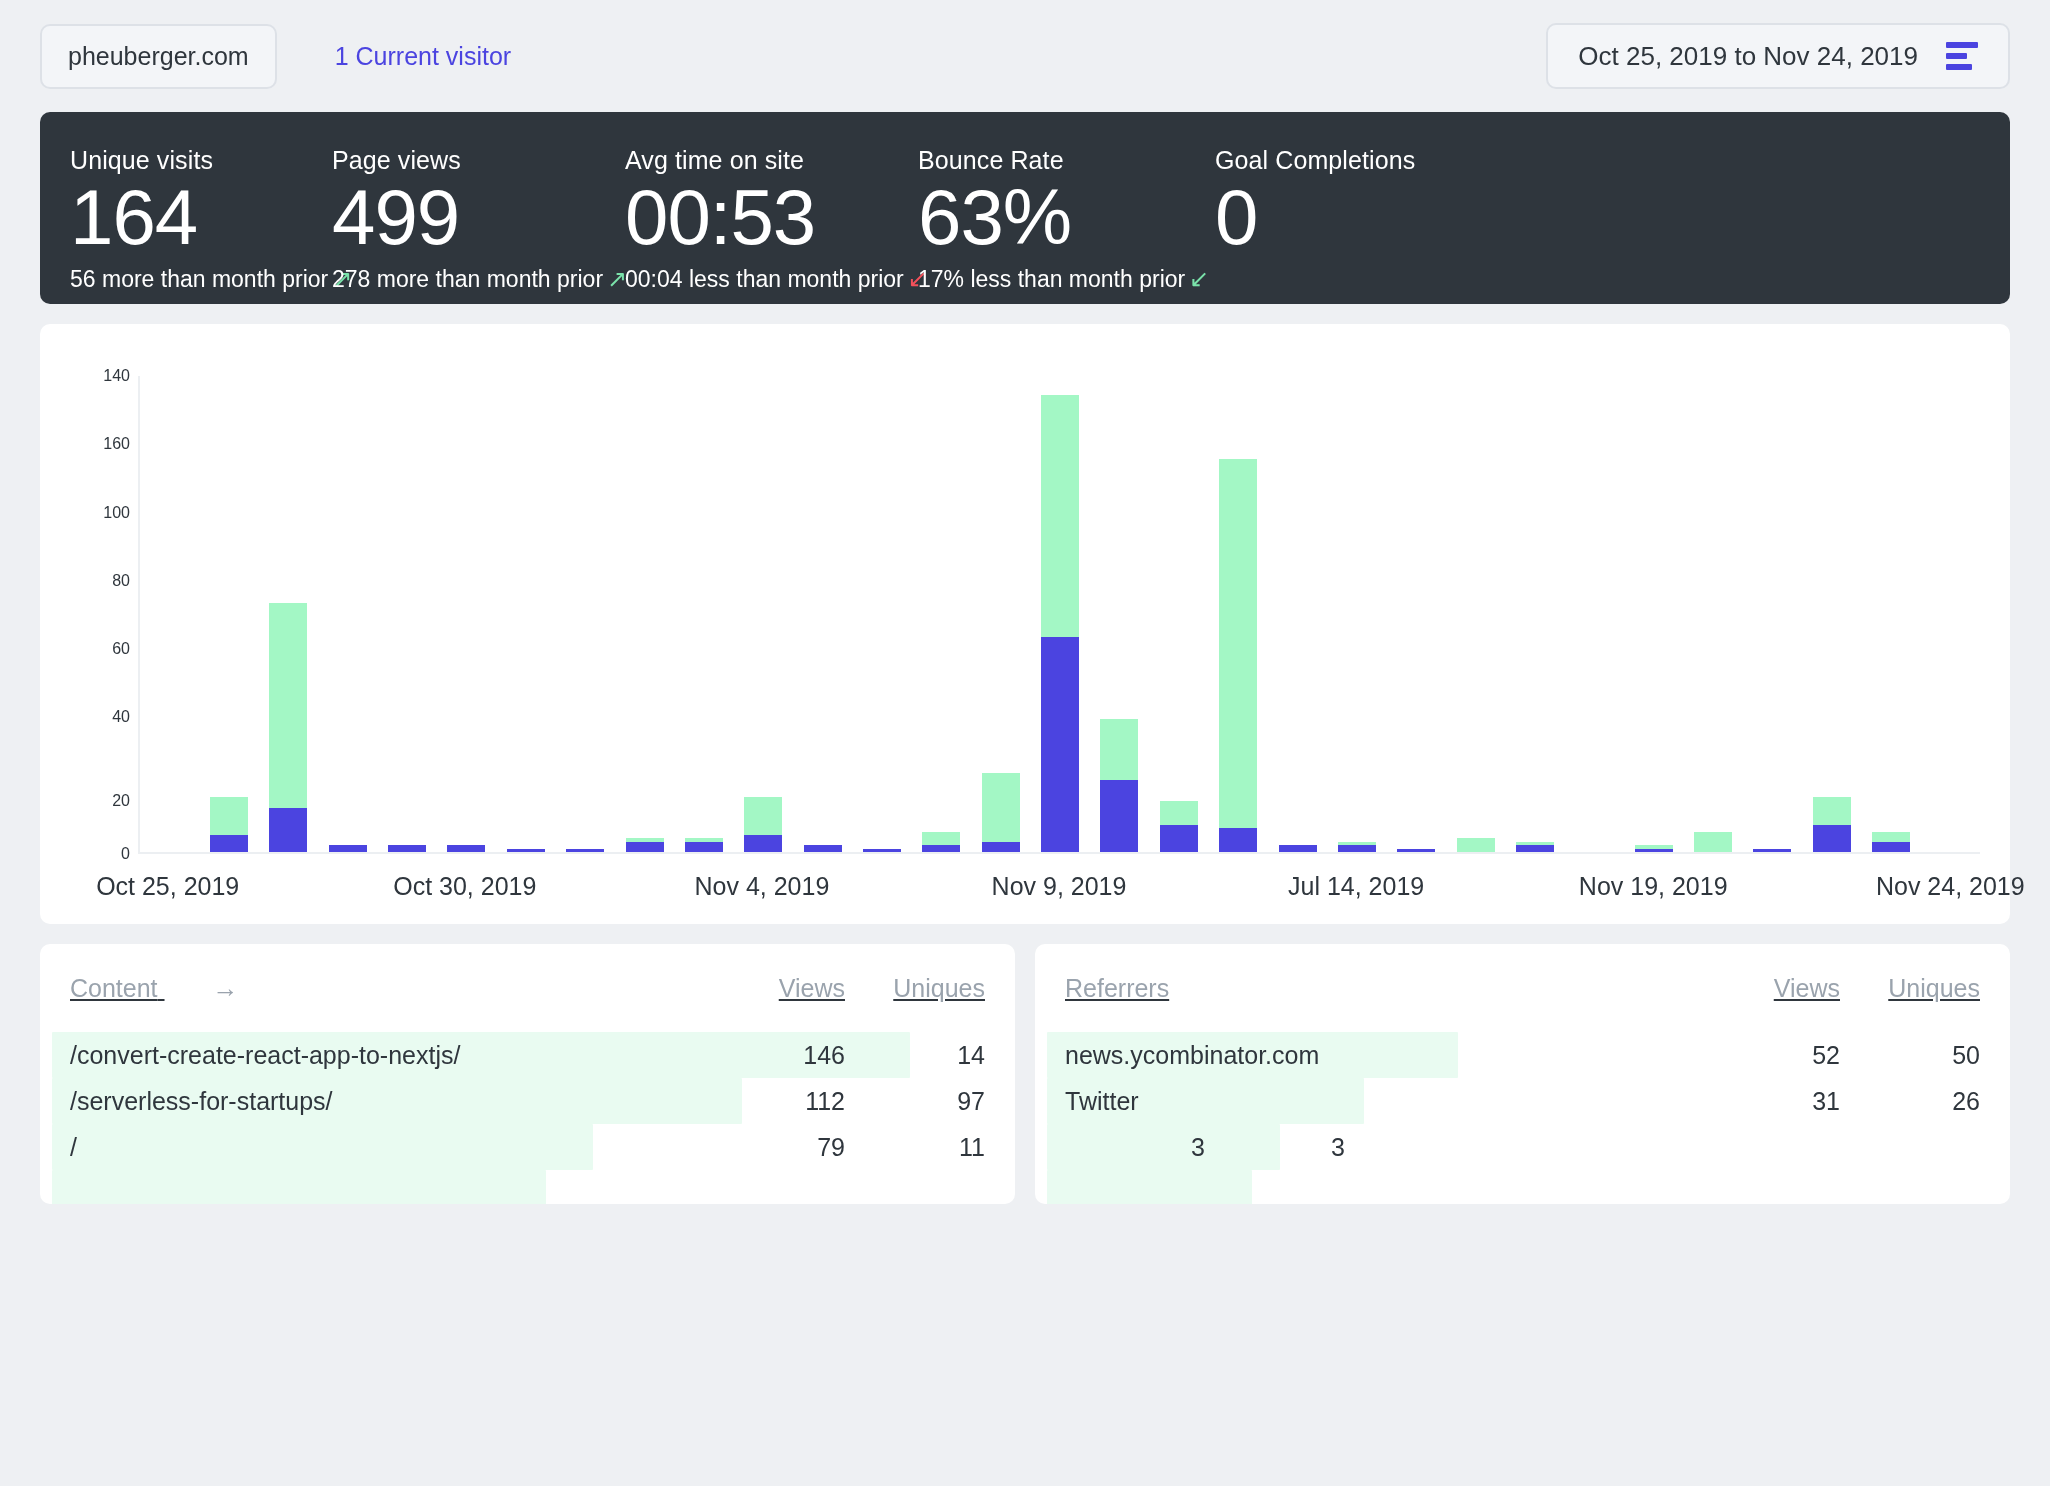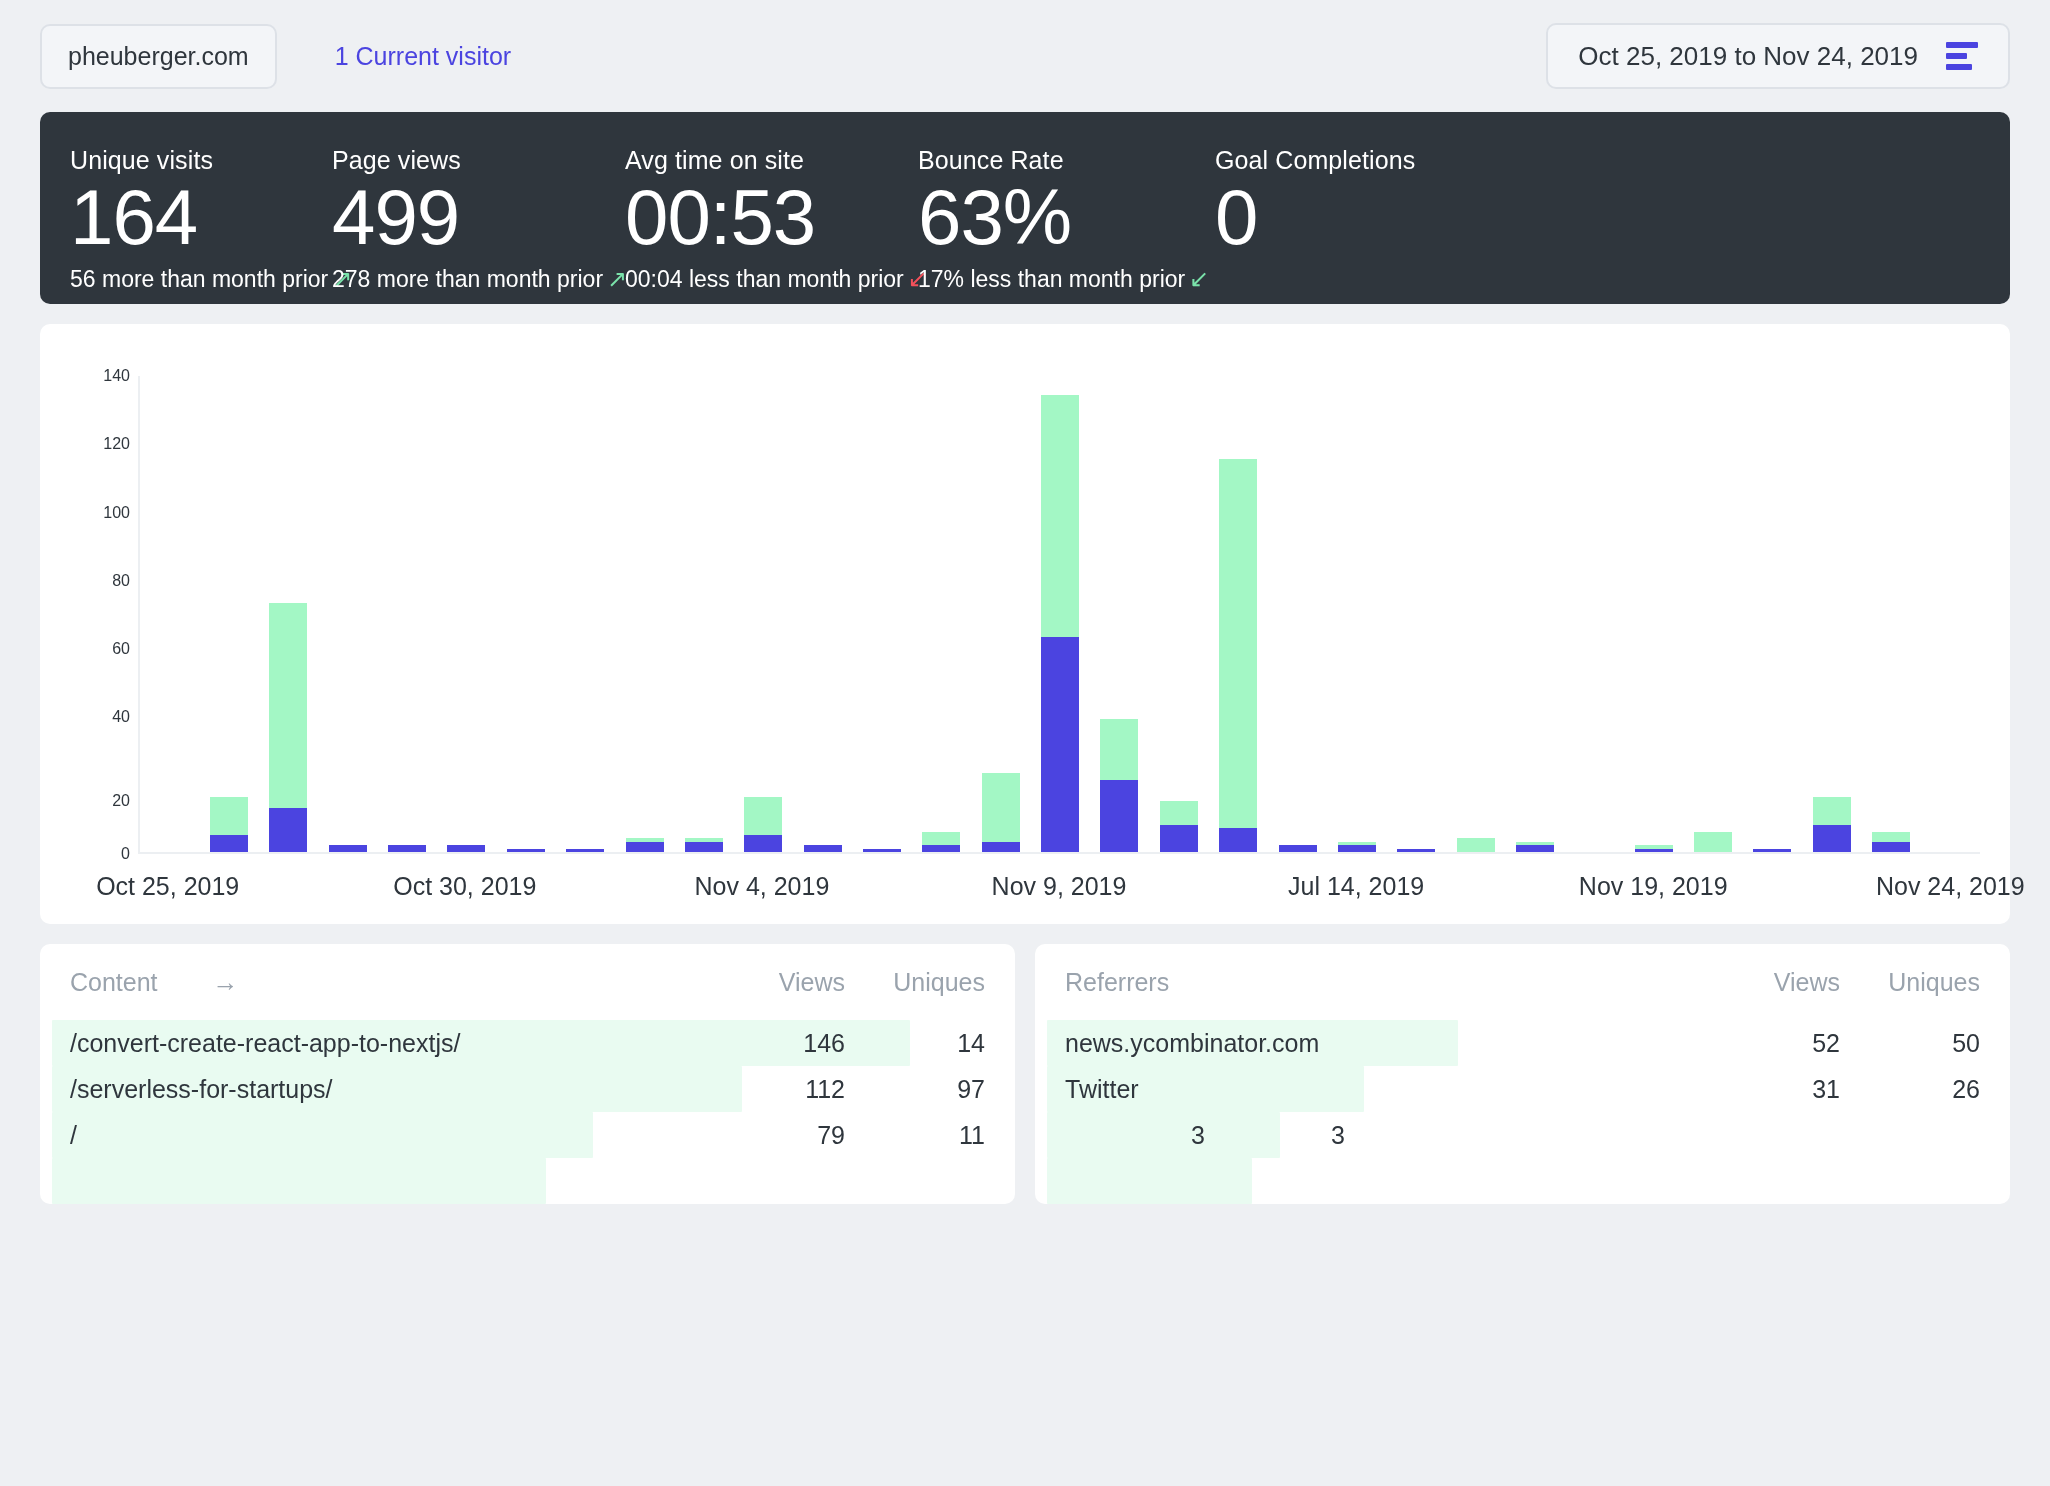--- a/index.html
+++ b/index.html
@@ -74,21 +74,21 @@
   .seg-blue  { background:#4b44e0; width:100%; }
   .x-axis { position:absolute; left:98px; right:30px; top:548px; height:40px; }
   .xtick { position:absolute; font-size:25px; color:#2f363d;
            transform:translateX(-50%); white-space:nowrap; }
 
   
   .tables { display:flex; gap:20px; margin-top:20px; height:260px; }
   .tcard { background:#fff; border-radius:10px; flex:1 1 0; position:relative;
            overflow:hidden; padding:0 30px; }
   .trow { display:flex; align-items:center; height:46px; position:relative; }
-  .thead { height:76px; }
+  .thead { height:88px;text-decoration:underline; }
   .thead .tc { color:#9aa3ad; font-size:25px; }
   .tc-name { flex:1 1 auto; position:relative; z-index:2; font-size:25px;
              white-space:nowrap; }
   .tc-num { width:140px; text-align:right; font-size:25px; position:relative; z-index:2; }
   .sort-arrow { display:inline-block; margin-left:48px; color:#9aa3ad; font-size:26px; }
   .rowbg { position:absolute; left:0; top:0; bottom:0; background:#e9fbf1; z-index:1;
            border-radius:1px; }
   .drow-wrap { position:relative; height:46px; margin-left:-18px;
                padding-left:18px; display:flex; align-items:center; }
 </style>
@@ -140,21 +140,21 @@
 
   <div class="chart-card">
     <div class="chart-inner">
       <div class="y-axis" id="y-axis">
           <div class="ytick" style="top: 478px;">0</div>
           <div class="ytick" style="top: 425px;">20</div>
           <div class="ytick" style="top: 341.429px;">40</div>
           <div class="ytick" style="top: 273.143px;">60</div>
           <div class="ytick" style="top: 204.857px;">80</div>
           <div class="ytick" style="top: 136.571px;">100</div>
-          <div class="ytick" style="top: 68.2857px;">120</div>
+          <div class="ytick" style="top: 68.2857px;">160</div>
           <div class="ytick" style="top: 0px;">140</div>
         </div>
       <div class="plot">
         <div class="bars" id="bars">
             <div class="bar-slot">
               <div class="bar-stack"></div>
             </div>
             <div class="bar-slot">
               <div class="bar-stack">
                 <div class="seg-green" style="height: 37.5571px;"></div>

